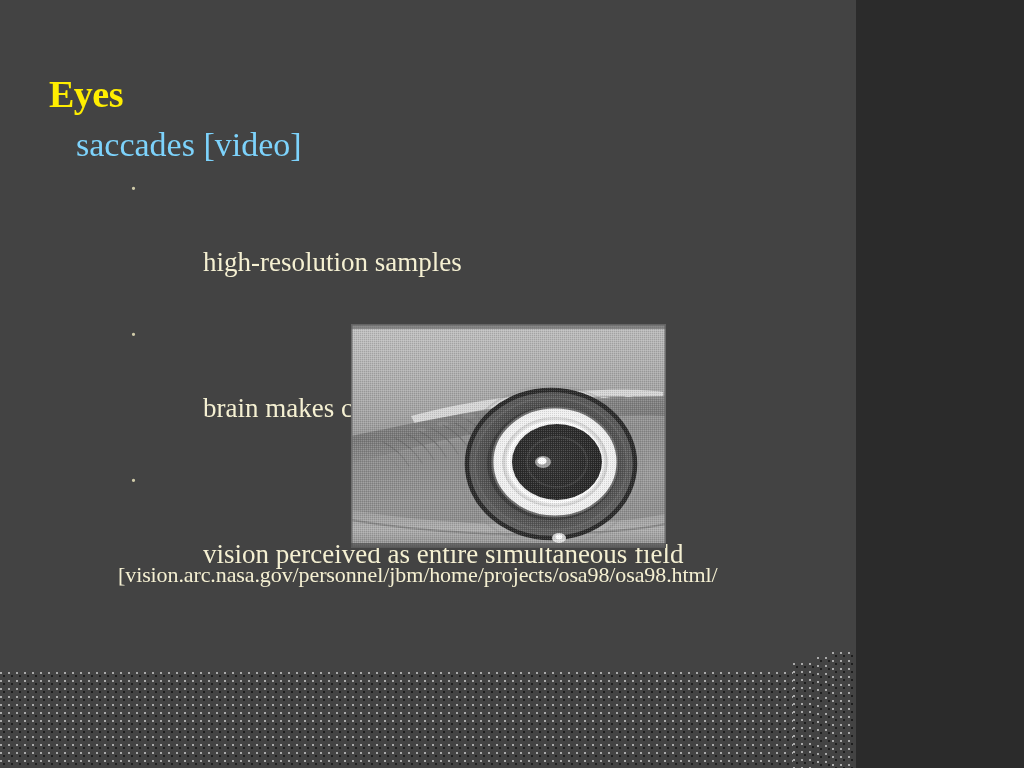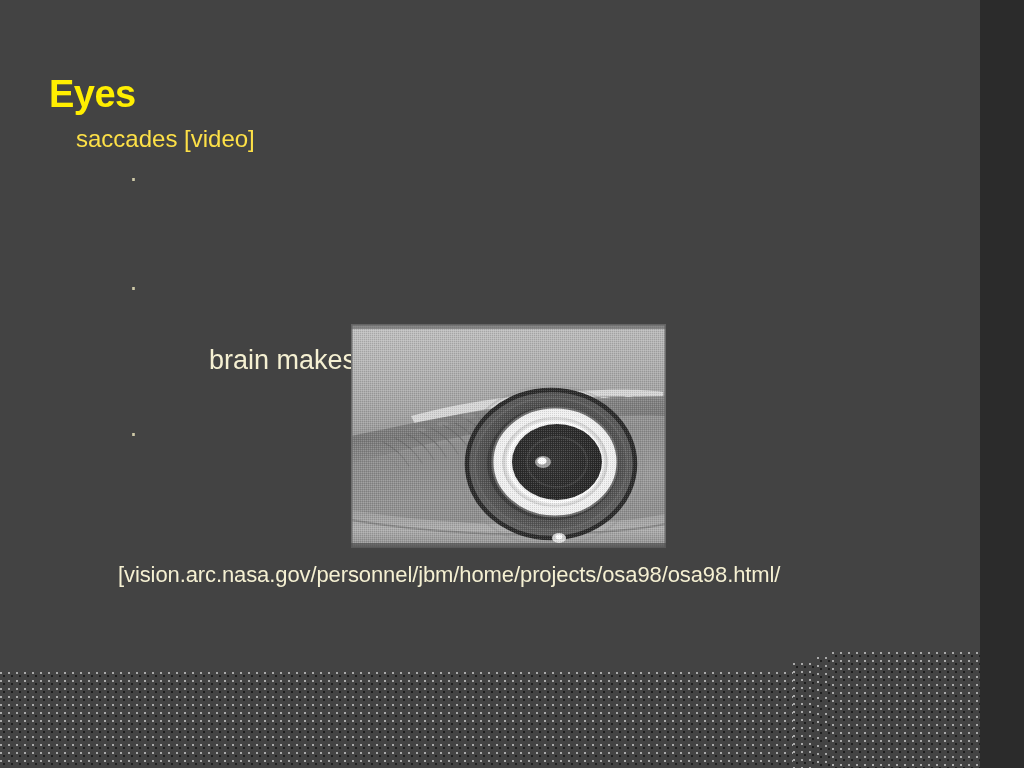--- a/index.html
+++ b/index.html
@@ -2,25 +2,25 @@
 <html><head>
 <meta charset="utf-8">
 <style>
   html, body {
     margin: 0;
     padding: 0;
     background: #2b2b2b;
   }
   #slide {
     position: relative;
-    width: 980px;
+    width: 856px;
     height: 768px;
     overflow: hidden;
     background: #434343;
-    font-family: Liberation Sans, sans-serif;
+    font-family: Liberation Serif, serif;
     -webkit-font-smoothing: antialiased;
   }
 
   
   #slide-title {
     position: absolute;
     left: 49px;
     top: 50px;
     font-size: 38px;
     font-weight: bold;
@@ -31,22 +31,22 @@
   }
 
   
   #body-block {
     position: absolute;
     left: 76px;
     top: 126px;
     width: 880px;
   }
   #headline {
-    font-size: 24px;
-    color: #fde047;
+    font-size: 34px;
+    color: #7dd3fc;
     line-height: 1.12;
     letter-spacing: 0px;
     white-space: pre;
   }
   #bullet-list {
     list-style: none;
     margin: 0;
     padding: 0;
     margin-top: 7px;
     margin-left: 53px;
@@ -114,27 +114,29 @@
 
   <h1 id="slide-title">Eyes</h1>
 
   <div id="body-block">
 
     <div id="headline">saccades [video]</div>
 
     <ul id="bullet-list">
       <li>
         <span class="bullet-mark">·</span>
+        <span>high-resolution samples</span>
       </li>
       <li>
         <span class="bullet-mark">·</span>
         <span>brain makes collage</span>
       </li>
       <li>
         <span class="bullet-mark">·</span>
+        <span>vision perceived as entire simultaneous field</span>
       </li>
     </ul>
   </div>
 
   <div id="eye-figure">
     <svg id="eye-photo" viewBox="0 0 315 224" preserveAspectRatio="none">
       <defs>
 
         <linearGradient id="skinWash" x1="0" y1="0" x2="0.15" y2="1">
           <stop offset="0" stop-color="#b9b9b9"></stop>

